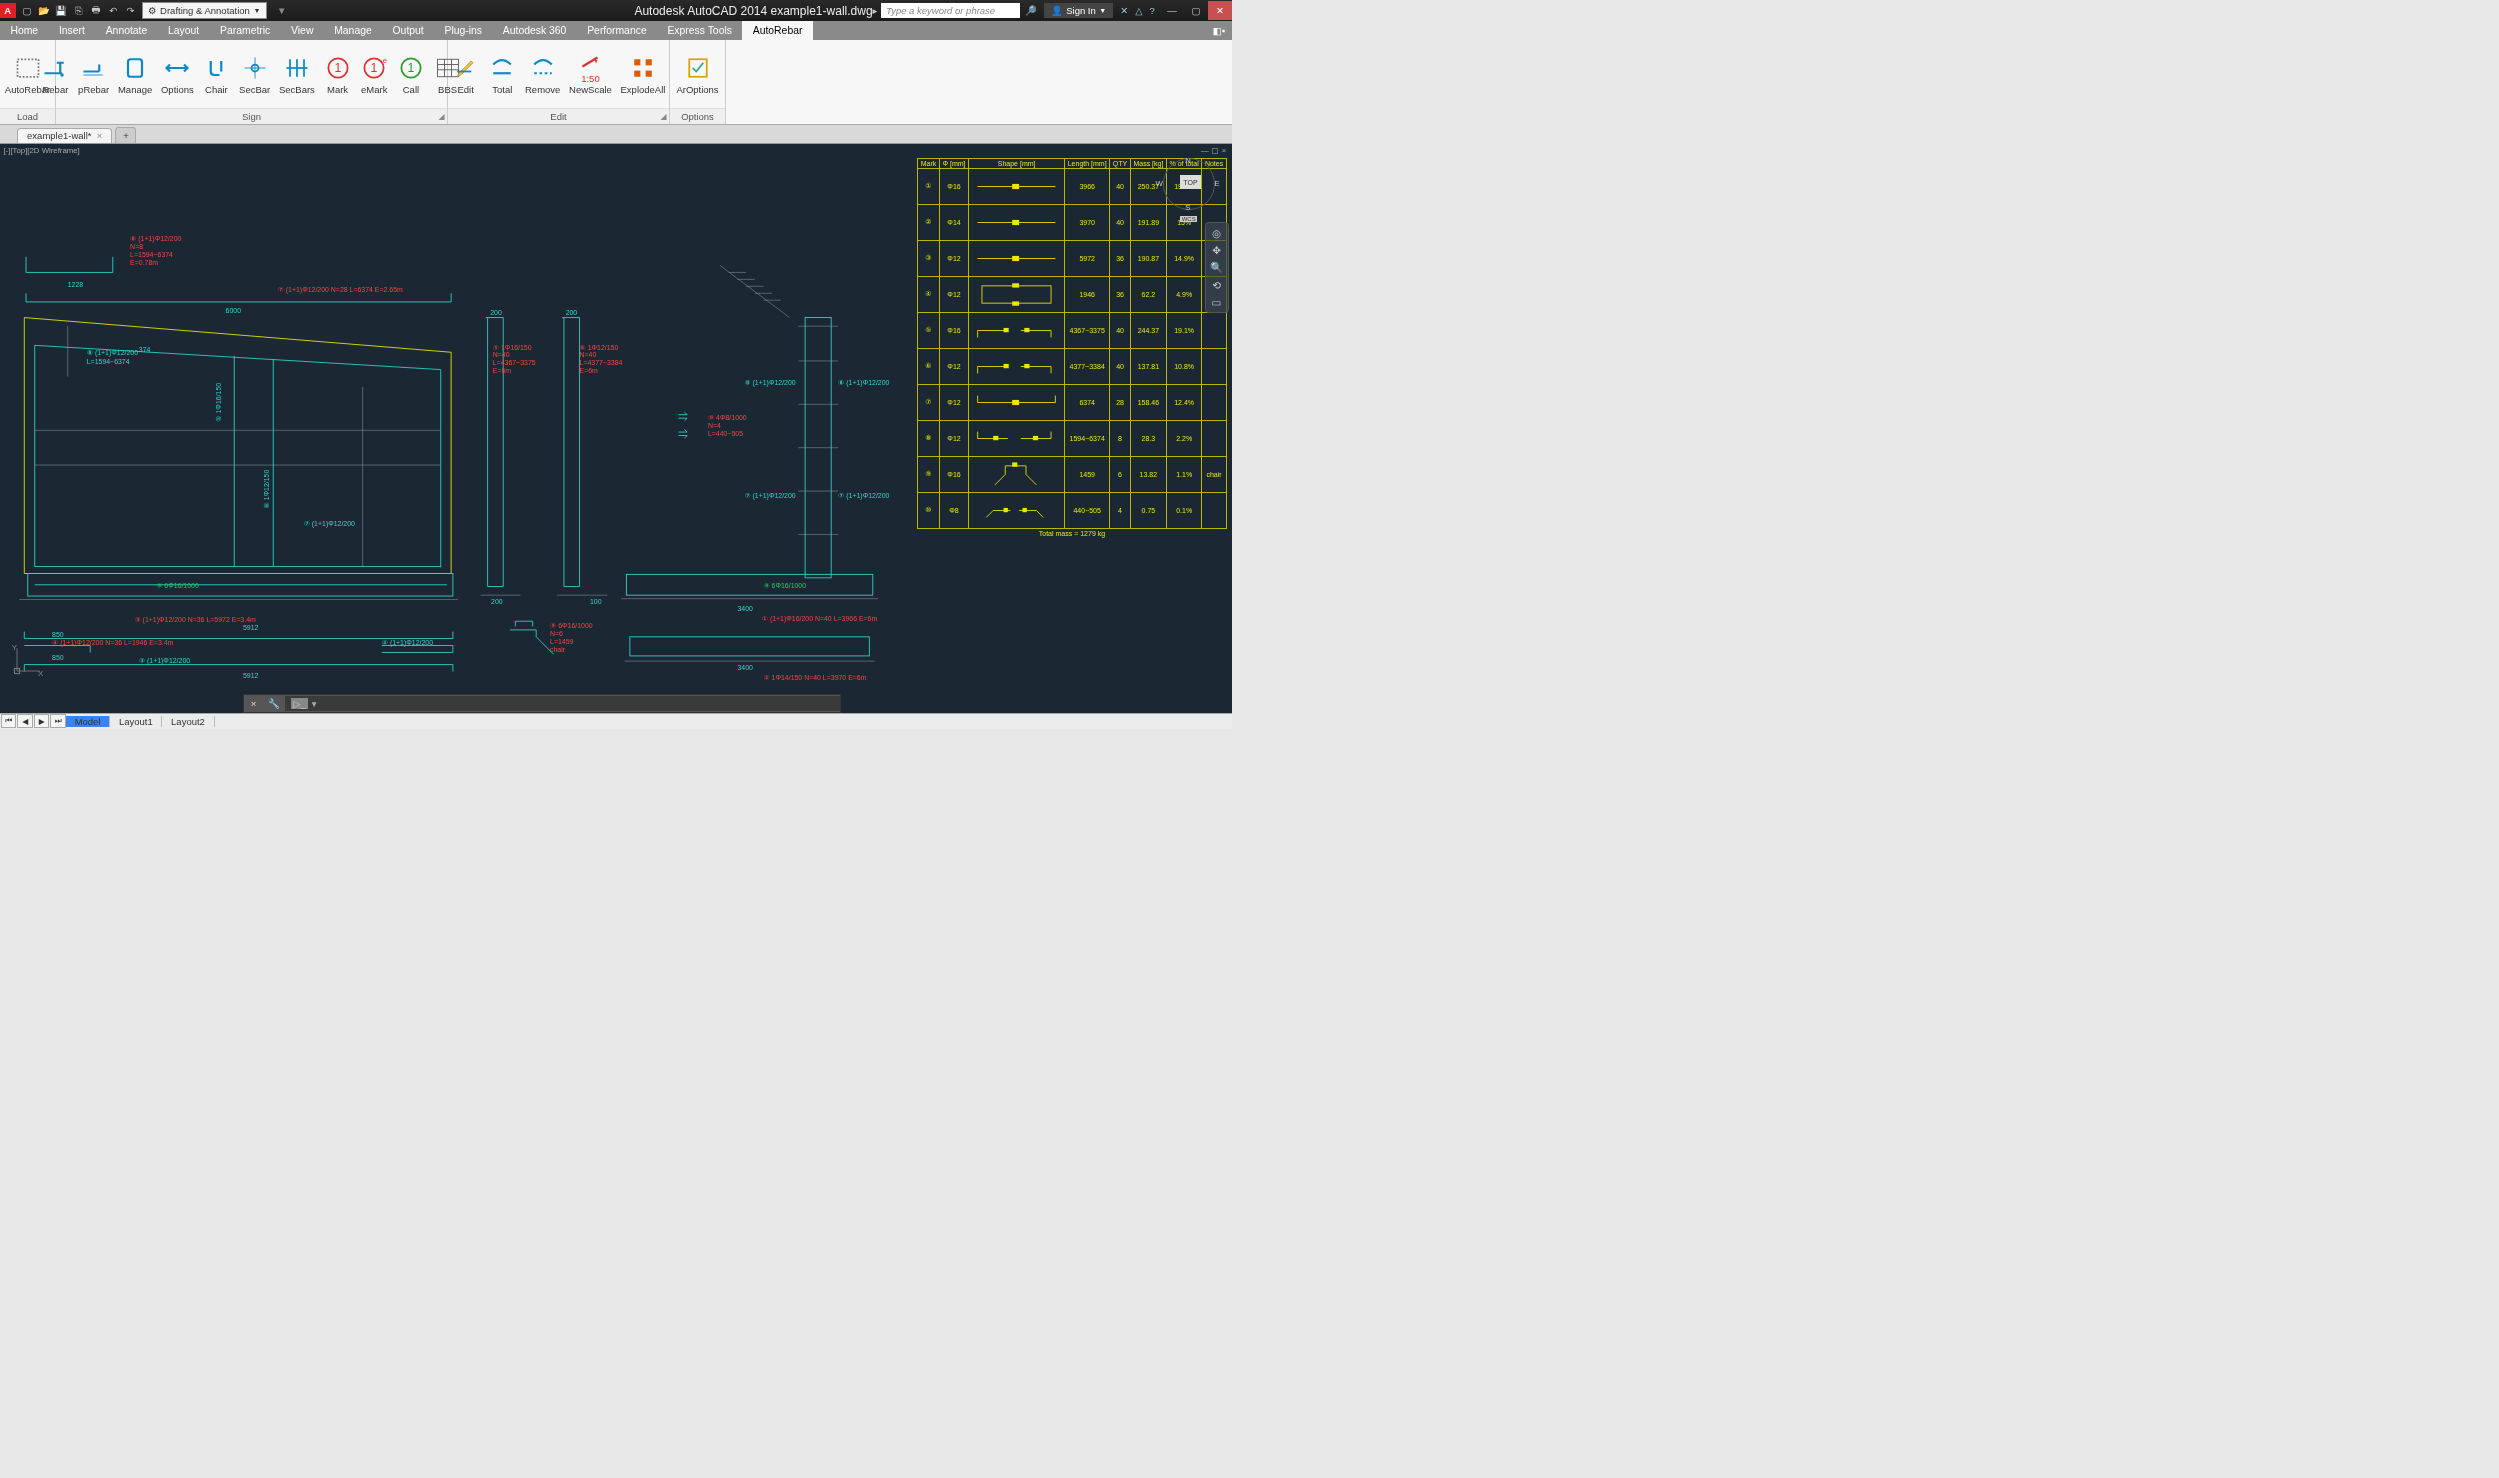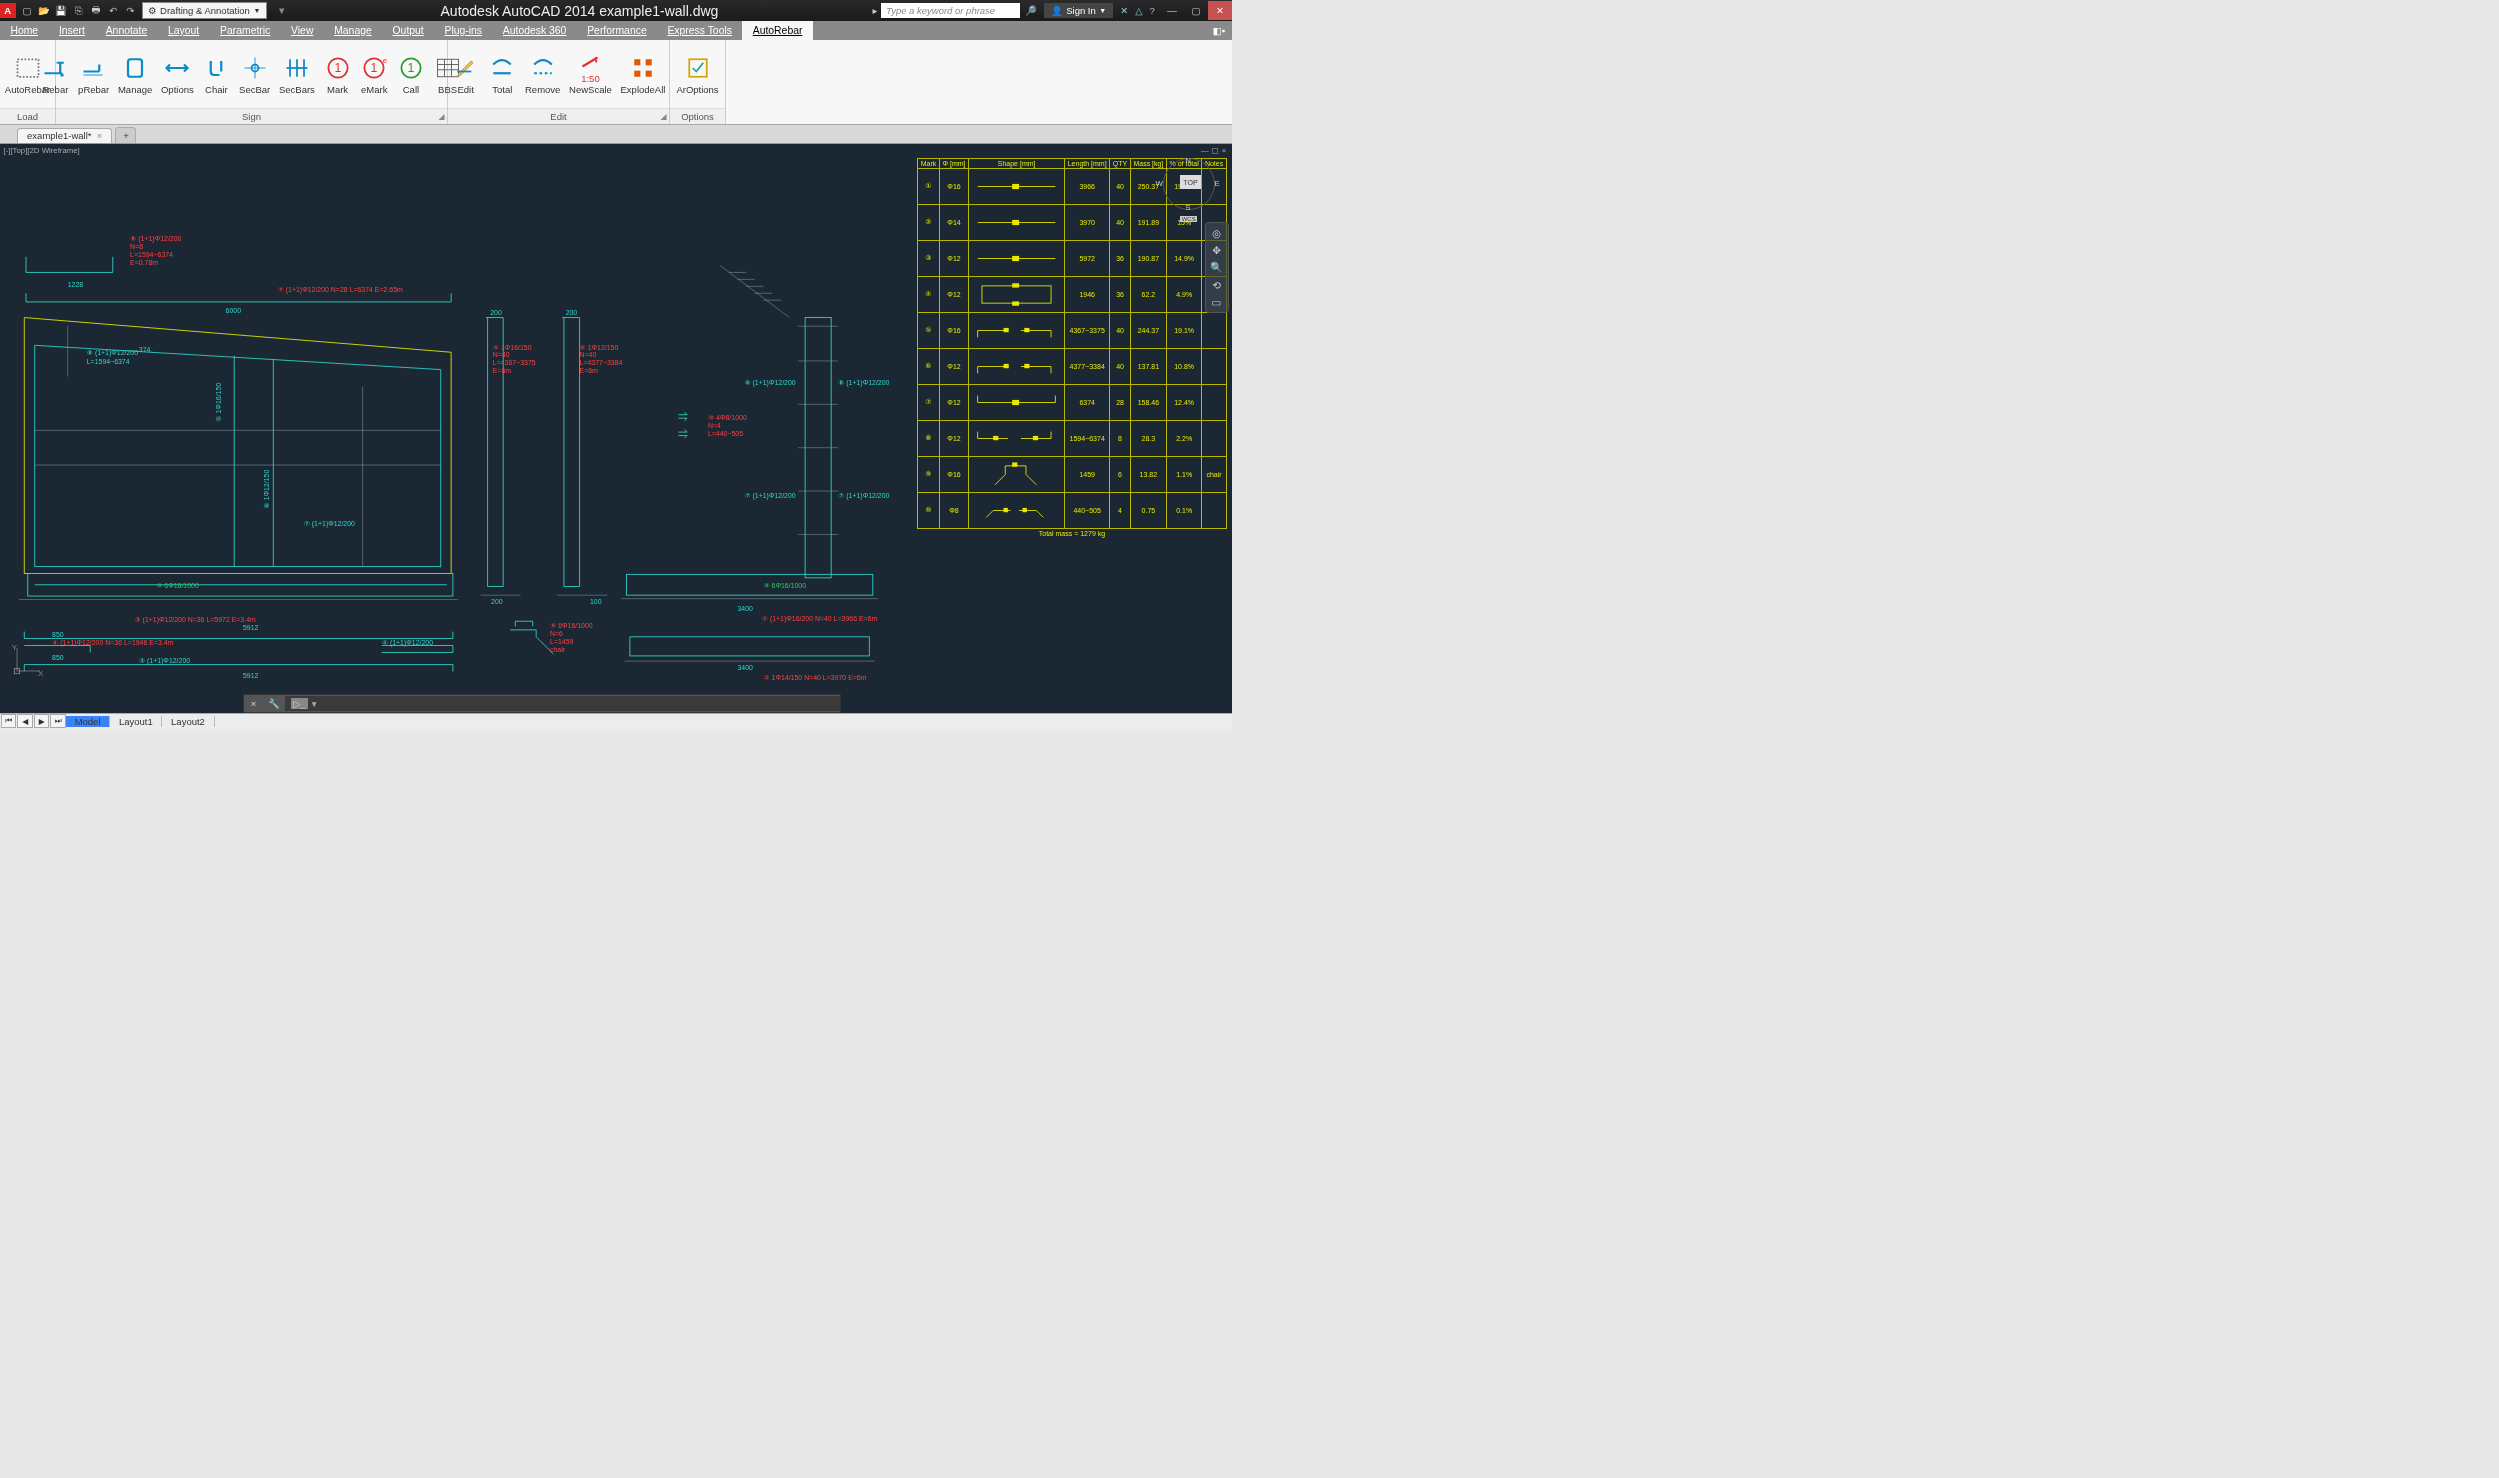--- a/index.html
+++ b/index.html
@@ -3,31 +3,31 @@
 <meta charset="utf-8">
 <style>
 * { margin: 0; padding: 0; box-sizing: border-box; font-family: "Segoe UI", Tahoma, sans-serif; }
 body { width: 1232px; height: 729px; background: #e8e8e8; overflow: hidden; font-size: 9.5px; color: #333; }
 
 
 .titlebar { height: 21px; background: linear-gradient(#2a2a2a,#1a1a1a); display: flex; align-items: center; color: #ddd; }
 .titlebar .qat { display: flex; align-items: center; gap: 1.7px; padding: 0 3.5px; }
 .titlebar .qat-btn { width: 15.6px; height: 15.6px; display: flex; align-items: center; justify-content: center; color: #ccc; cursor: pointer; }
 .titlebar .ws-sel { background: #f5f5f5; color: #333; height: 17.4px; padding: 0 5.2px; display: flex; align-items: center; gap: 3.5px; border: 0.9px solid #888; }
-.titlebar .title { flex: 1; text-align: center; font-size: 14px; color: #eee; }
+.titlebar .title { flex: 1; text-align: right; font-size: 12px; color: #eee; }
 .titlebar .search { width: 139px; height: 15.6px; background: #fff; color: #888; padding: 0 5.2px; font-style: italic; display: flex; align-items: center; }
 .titlebar .right { display: flex; align-items: center; gap: 7px; padding: 0 5.2px; }
 .titlebar .signin { background: #444; color: #fff; padding: 1.7px 7px; display: flex; align-items: center; gap: 3.5px; }
 .titlebar .wbtn { width: 24px; height: 19px; display: flex; align-items: center; justify-content: center; color: #ccc; }
 .titlebar .wbtn.close { background: #c75050; color: #fff; }
 .a-logo { width: 15.6px; height: 15.6px; background: #d22; color: #fff; display: flex; align-items: center; justify-content: center; font-weight: bold; font-size: 9.5px; }
 
 
 .tabstrip { height: 19px; background: #8a8a8a; display: flex; align-items: stretch; }
-.tabstrip .tab { padding: 0 10.4px; display: flex; align-items: center; color: #fff; font-size: 10.4px; cursor: pointer; text-decoration: underline; }
+.tabstrip .tab { padding: 0 10.4px; display: flex; align-items: center; color: #fff; font-size: 10.4px; cursor: pointer; }
 .tabstrip .tab.active { background: #f7f7f7; color: #000; }
 .tabstrip .spacer { flex: 1; }
 .tabstrip .featured { width: 26px; display: flex; align-items: center; justify-content: center; color: #fff; }
 
 
 .ribbon { height: 85px; background: #f7f7f7; border-bottom: 0.9px solid #aaa; display: flex; }
 .panel { border-right: 0.9px solid #ccc; display: flex; flex-direction: column; }
 .panel-body { flex: 1; display: flex; align-items: center; justify-content: center; gap: 1.7px; padding: 1.7px 5.2px; }
 .panel-title { height: 15.6px; background: #efefef; border-top: 0.9px solid #ddd; display: flex; align-items: center; justify-content: center; font-size: 9.5px; color: #555; position: relative; }
 .panel-title .exp { position: absolute; right: 2.6px; font-size: 7.8px; color: #888; }

